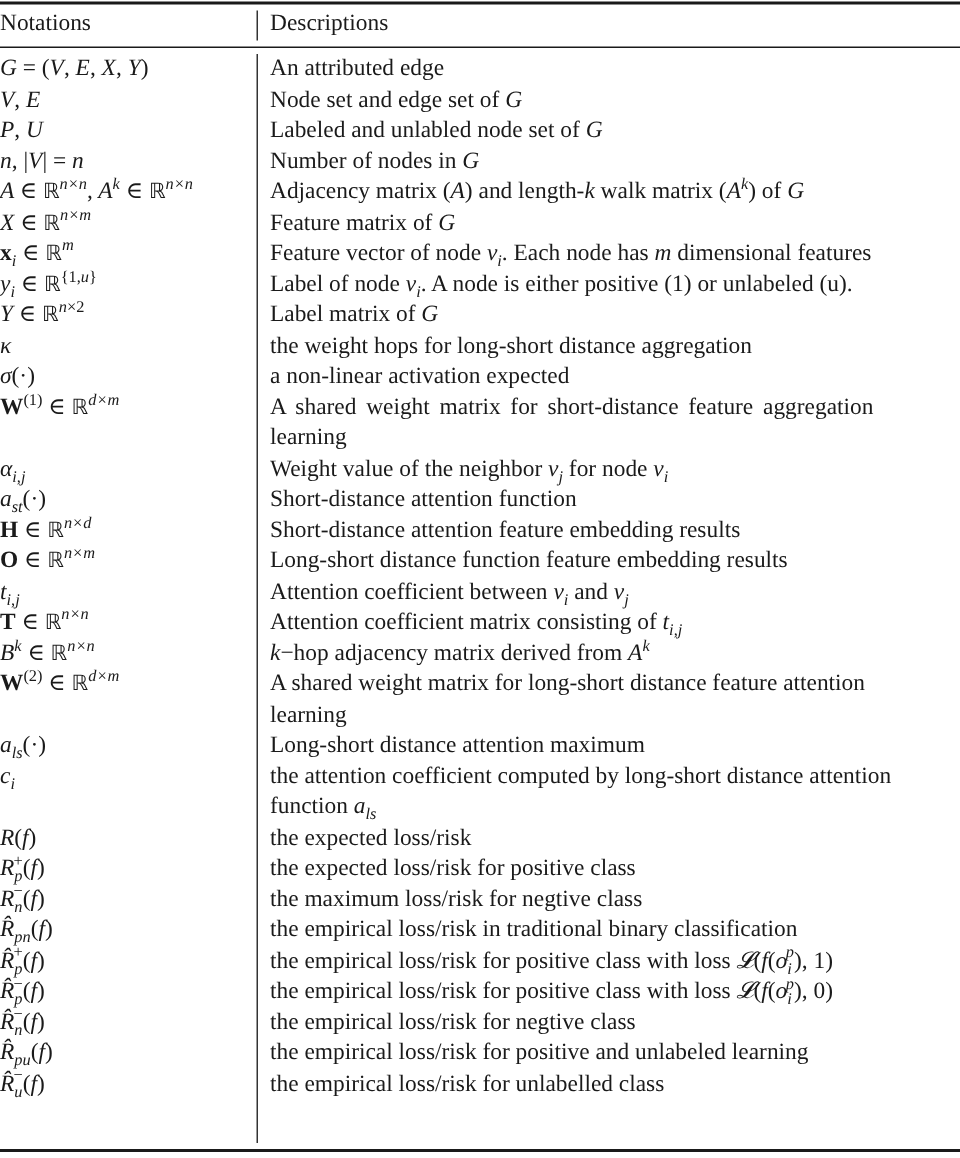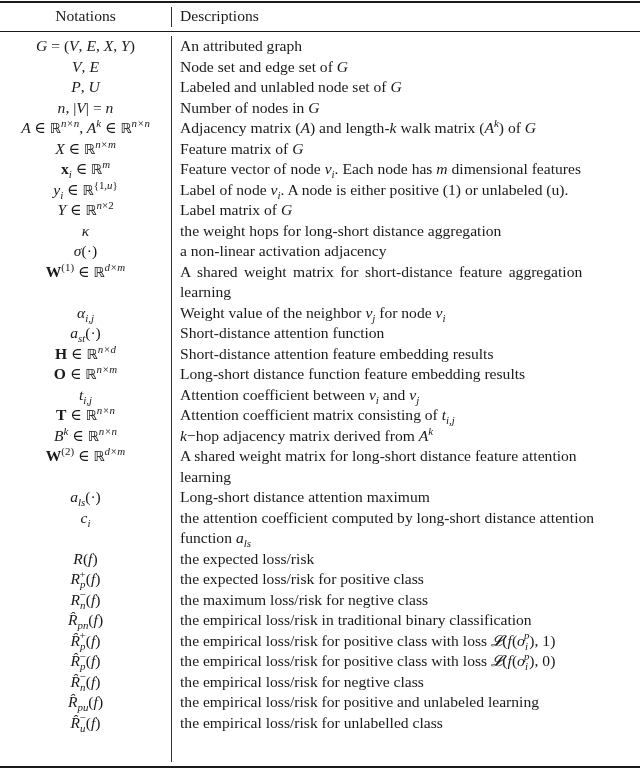--- a/index.html
+++ b/index.html
@@ -11,21 +11,21 @@
   .rule { position: absolute; left: 0; width: 640px; background: #1a1a1a; }
   .rule.top { top: 1px; height: 2px; }
   .rule.mid { top: 31px; height: 1px; }
   .rule.bot { top: 766px; height: 2px; }
   .vrule { position: absolute; left: 171px; width: 1px; background: #333; }
   .vrule.head { top: 7px; height: 20px; }
   .vrule.body { top: 36px; height: 726px; }
 
   .row { position: absolute; left: 0; width: 640px; font-size: 15.6px; line-height: 20.4px; }
   .row .nota {
-    position: absolute; left: 0; width: 171px; text-align: center; white-space: nowrap;
+    position: absolute; left: 0; width: 171px; text-align: left; white-space: nowrap;
   }
   .row .desc {
     position: absolute; left: 180px; width: 460px; white-space: nowrap;
   }
   .header .nota, .header .desc { font-size: 15.6px; }
   .math { font-style: italic; }
   .math .up { font-style: normal; }
   .math b { font-style: normal; font-weight: bold; }
   sup, sub { font-size: 70%; line-height: 0; }
   .bb { font-family: "DejaVu Sans", sans-serif; font-style: normal; font-size: 90%; }
@@ -40,21 +40,21 @@
   <div class="vrule head"></div>
   <div class="vrule body"></div>
 
   <div class="row header" style="top:6px">
     <span class="nota">Notations</span>
     <span class="desc">Descriptions</span>
   </div>
 
   <div class="row" style="top:36px">
     <span class="nota math">G <span class="up">= (</span>V<span class="up">,</span> E<span class="up">,</span> X<span class="up">,</span> Y<span class="up">)</span></span>
-    <span class="desc">An attributed graph</span>
+    <span class="desc">An attributed edge</span>
   </div>
 
   <div class="row" style="top:56.5px">
     <span class="nota math">V<span class="up">,</span> E</span>
     <span class="desc">Node set and edge set of <i>G</i></span>
   </div>
 
   <div class="row" style="top:77px">
     <span class="nota math">P<span class="up">,</span> U</span>
     <span class="desc">Labeled and unlabled node set of <i>G</i></span>
@@ -90,21 +90,21 @@
     <span class="desc">Label matrix of <i>G</i></span>
   </div>
 
   <div class="row" style="top:220.5px">
     <span class="nota math">κ</span>
     <span class="desc">the weight hops for long-short distance aggregation</span>
   </div>
 
   <div class="row" style="top:241px">
     <span class="nota math">σ<span class="up">(·)</span></span>
-    <span class="desc">a non-linear activation adjacency</span>
+    <span class="desc">a non-linear activation expected</span>
   </div>
 
   <div class="row" style="top:261.5px">
     <span class="nota math"><b>W</b><sup class="up">(1)</sup> <span class="up">∈</span> <span class="bb">ℝ</span><sup>d×m</sup></span>
     <span class="desc" style="word-spacing:2.6px">A shared weight matrix for short-distance feature aggregation</span>
   </div>
   <div class="row" style="top:282px">
     <span class="desc">learning</span>
   </div>
 

